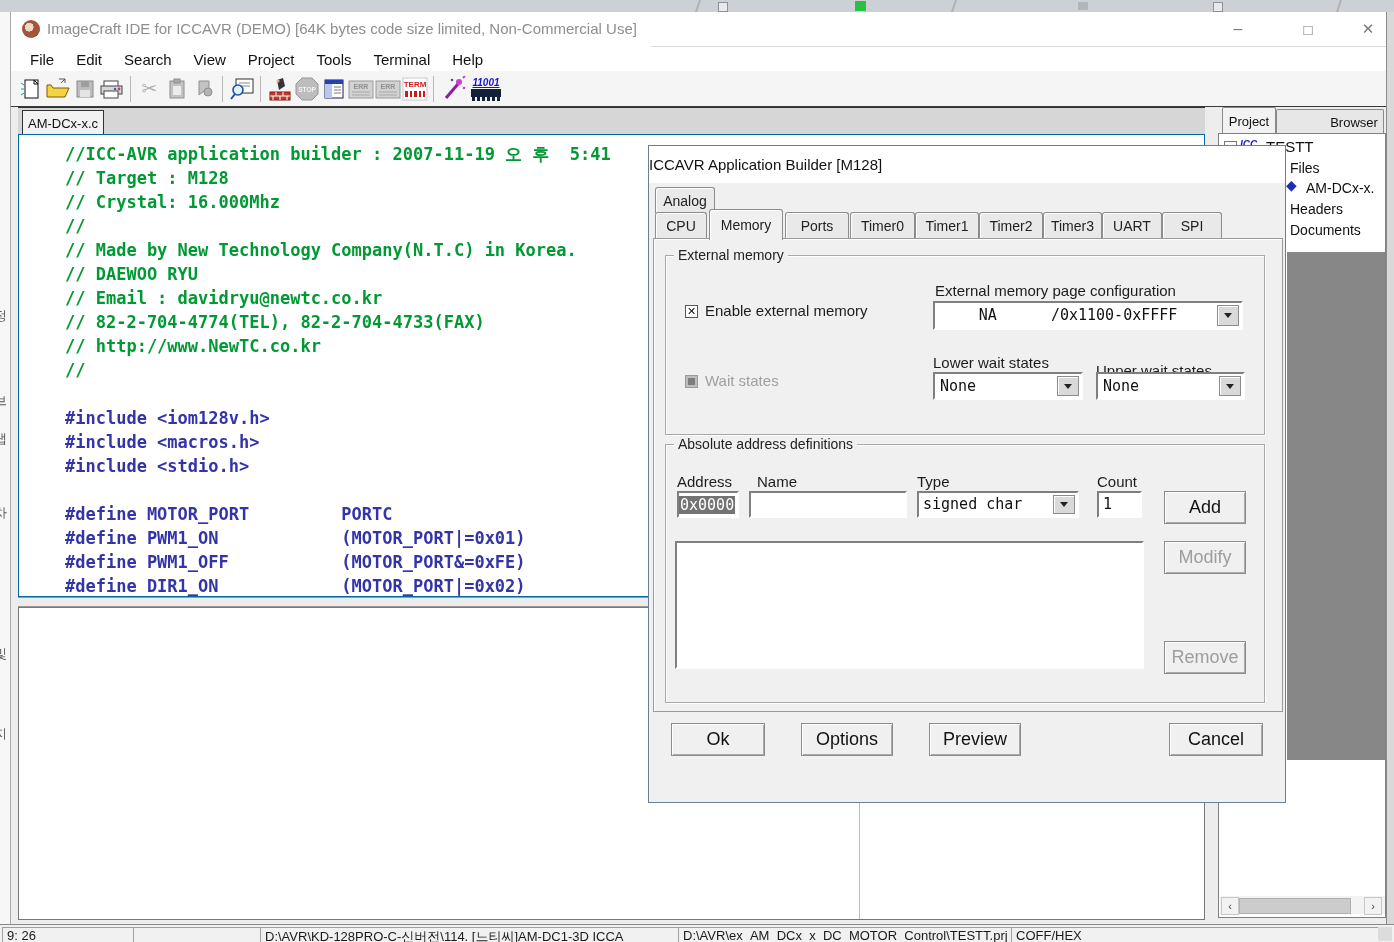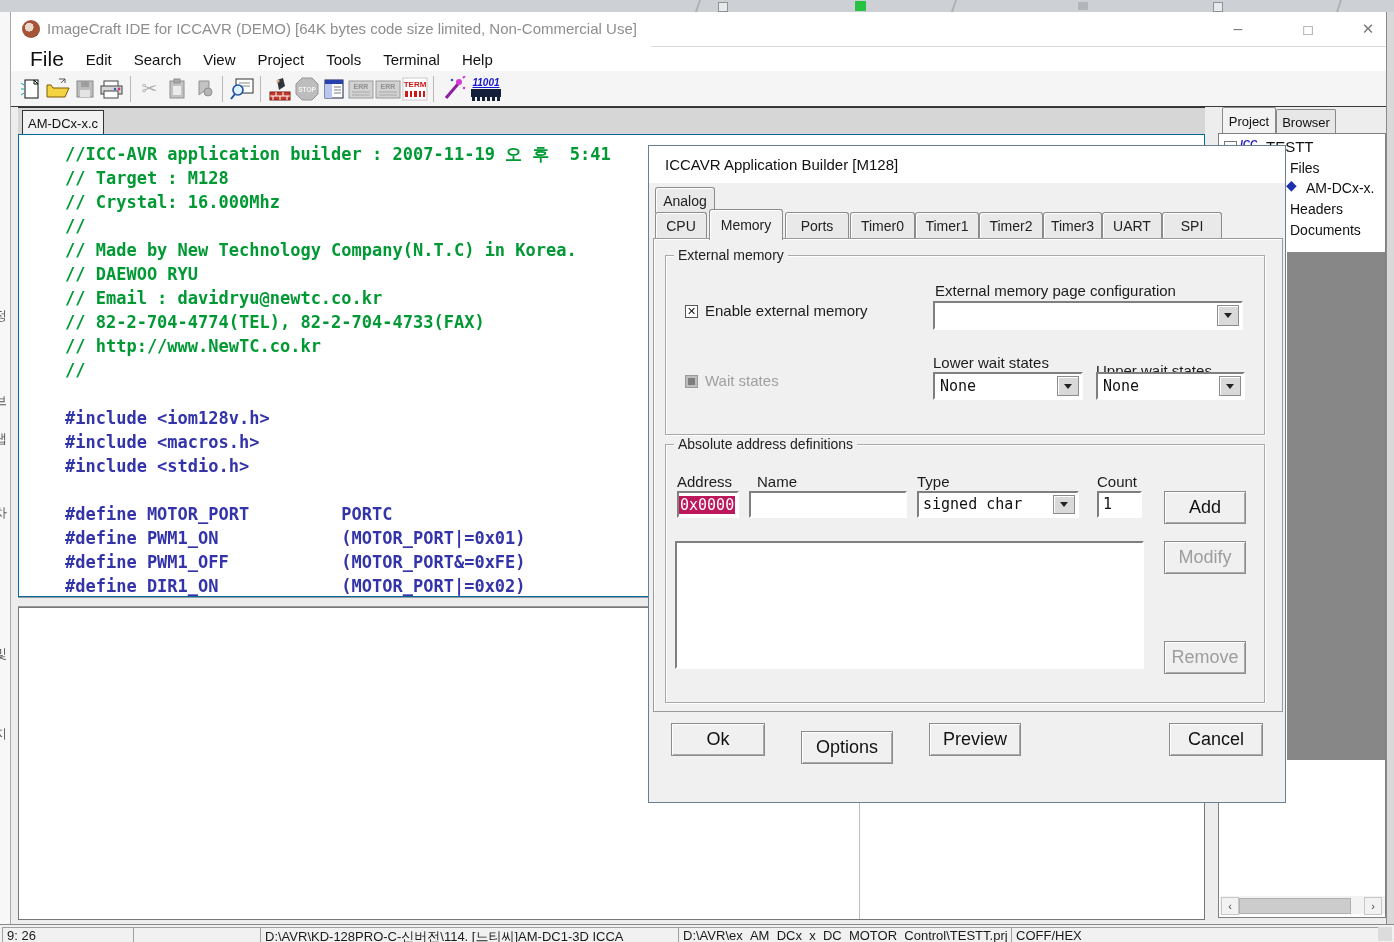--- a/index.html
+++ b/index.html
@@ -82,21 +82,21 @@
     <div class="abs" style="left:11px;top:8px;width:18px;height:18px;border-radius:50%;
                 background:radial-gradient(circle at 40% 40%, #e8d9c8 0 28%, #a5543a 29% 70%, #5f4632 71%);"></div>
     <div class="abs" style="left:36px;top:8px;font-size:15px;color:#8e8e8e;white-space:nowrap;">ImageCraft IDE for ICCAVR (DEMO) [64K bytes code size limited, Non-Commercial Use]</div>
     <div class="abs" style="left:1205px;top:4px;width:44px;height:26px;display:flex;align-items:center;justify-content:center;font-size:16px;color:#7b7b7b;">–</div>
     <div class="abs" style="left:1275px;top:4px;width:44px;height:26px;display:flex;align-items:center;justify-content:center;font-size:15px;color:#7b7b7b;">□</div>
     <div class="abs" style="left:1335px;top:4px;width:44px;height:26px;display:flex;align-items:center;justify-content:center;font-size:15px;color:#7b7b7b;">✕</div>
     <div class="abs" style="left:640px;top:34px;width:743px;height:1px;background:#d9d9d9;"></div>
   </div>
 
   <div class="abs" style="left:11px;top:47px;width:1383px;height:24px;background:#fff;display:flex;align-items:center;padding-left:8px;box-sizing:border-box;">
-    <div style="padding:0 11px;font-size:21px;">File</div>
+    <div style="padding:0 11px;font-size:15px;">File</div>
     <div style="padding:0 11px;font-size:15px;">Edit</div>
     <div style="padding:0 11px;font-size:15px;">Search</div>
     <div style="padding:0 11px;font-size:15px;">View</div>
     <div style="padding:0 11px;font-size:15px;">Project</div>
     <div style="padding:0 11px;font-size:15px;">Tools</div>
     <div style="padding:0 11px;font-size:15px;">Terminal</div>
     <div style="padding:0 11px;font-size:15px;">Help</div>
   </div>
 
   <div class="abs" style="left:11px;top:71px;width:1383px;height:36px;background:#f5f5f5;border-bottom:1px solid #3a3a3a;display:flex;align-items:center;padding-left:6px;box-sizing:border-box;">
@@ -268,21 +268,21 @@
   </div>
 
   <div class="abs" style="left:18px;top:597px;width:1187px;height:10px;background:#ececec;border-top:1px solid #999;border-bottom:1px solid #999;box-sizing:border-box;"></div>
 
   <div class="abs" style="left:18px;top:607px;width:1187px;height:313px;background:#fff;border:1px solid #777;box-sizing:border-box;">
     <div class="abs" style="left:840px;top:0;width:1px;height:311px;background:#bdbdbd;"></div>
   </div>
 
   <div class="abs" style="left:1218px;top:107px;width:168px;height:26px;">
     <div style="position:absolute;left:4px;top:0;width:52px;height:26px;background:#f2f2f2;border:1px solid #8a8a8a;border-bottom:none;border-radius:2px 2px 0 0;display:flex;align-items:center;justify-content:center;font-size:13px;">Project</div>
-    <div style="position:absolute;left:58px;top:2px;width:58px;height:24px;background:#e7e7e7;border:1px solid #8a8a8a;border-bottom:none;border-radius:2px 2px 0 0;display:flex;align-items:center;justify-content:center;font-size:13px;">Browser</div>
+    <div style="position:absolute;left:58px;top:2px;width:58px;height:24px;background:#e7e7e7;border:1px solid #8a8a8a;border-bottom:none;border-radius:2px 2px 0 0;display:flex;align-items:center;justify-content:center;font-size:13px;padding-left:48px;">Browser</div>
   </div>
   <div class="abs" style="left:1218px;top:133px;width:168px;height:785px;background:#fff;border:1px solid #808080;box-sizing:border-box;">
   </div>
 
   <div class="abs" style="left:1224px;top:141px;width:11px;height:11px;border:1px solid #777;background:#fff;display:flex;align-items:center;justify-content:center;font-size:9px;line-height:9px;color:#333;">−</div>
   <div class="abs" style="left:1240px;top:139px;font-size:10px;font-weight:bold;font-style:italic;color:#1d1dc8;border-bottom:2px solid #c22;line-height:12px;">ICC</div>
   <div class="abs tree-label" style="left:1266px;top:138px;font-size:15px;">TESTT</div>
   <div class="abs tree-label" style="left:1290px;top:160px;">Files</div>
   <span class="abs" style="left:1286px;top:177px;font-size:14px;color:#1c2fae;">◆</span>
   <div class="abs tree-label" style="left:1306px;top:180px;">AM-DCx-x.</div>
@@ -295,21 +295,21 @@
     <div class="abs scroll-arrow" style="left:1px;top:1px;width:16px;height:16px;">‹</div>
     <div class="abs" style="left:19px;top:2px;width:110px;height:14px;background:#ccc;border:1px solid #b0b0b0;"></div>
     <div class="abs scroll-arrow" style="left:144px;top:1px;width:16px;height:16px;">›</div>
   </div>
 
   <div class="abs" style="left:1386px;top:12px;width:8px;height:930px;background:#d9d9d9;border-left:1px solid #8a8a8a;"></div>
 
   <div class="abs" style="left:648px;top:145px;width:638px;height:658px;background:#f0f0f0;border:1px solid #6b7f93;box-sizing:border-box;z-index:10;">
 
     <div style="position:absolute;left:0;top:0;width:100%;height:37px;background:#fff;display:flex;align-items:center;">
-      <span style="margin-left:16px;font-size:15px;color:#111;">ICCAVR Application Builder [M128]</span>
+      <span style="font-size:15px;color:#111;">ICCAVR Application Builder [M128]</span>
     </div>
 
     <div class="dtab" style="left:6px;top:41px;width:58px;height:25px;">
       <span>Analog</span>
     </div>
     <div class="dtab" style="left:6px;top:66px;width:50px;height:26px;">
       <span>CPU</span>
     </div>
     <div class="dtab active" style="left:60px;top:63px;width:72px;height:30px;">
       <span>Memory</span>
@@ -339,20 +339,21 @@
     <div style="position:absolute;left:4px;top:92px;width:630px;height:474px;border:1px solid #9a9a9a;
                 box-shadow:inset 1px 1px 0 #fff;background:#f0f0f0;box-sizing:border-box;"></div>
 
     <div class="grp" style="position:absolute;left:16px;top:109px;width:598px;height:178px;">
       <span class="grp-label">External memory</span>
     </div>
     <div class="checkbox" style="position:absolute;left:36px;top:159px;">✕</div>
     <div class="fieldlbl" style="position:absolute;left:56px;top:156px;">Enable external memory</div>
     <div class="fieldlbl" style="position:absolute;left:286px;top:136px;">External memory page configuration</div>
     <div class="sunken" style="position:absolute;left:284px;top:155px;width:310px;height:29px;">
+      <div class="mono" style="white-space:pre;font-size:15px;line-height:25px;text-align:center;margin-right:20px;">NA      /0x1100-0xFFFF</div>
       <div class="combo-btn">
           <div class="arr"></div>
         </div>
     </div>
     <div class="fieldlbl" style="position:absolute;left:284px;top:208px;">Lower wait states</div>
     <div class="fieldlbl" style="position:absolute;left:447px;top:216px;">Upper wait states</div>
     <div class="sunken" style="position:absolute;left:284px;top:226px;width:150px;height:28px;">
       <div class="mono" style="font-size:15px;line-height:24px;padding-left:5px;">None</div>
       <div class="combo-btn">
           <div class="arr"></div>
@@ -369,42 +370,42 @@
 
     <div class="grp" style="position:absolute;left:16px;top:298px;width:598px;height:257px;">
       <span class="grp-label">Absolute address definitions</span>
     </div>
     <div class="fieldlbl" style="position:absolute;left:28px;top:327px;">Address</div>
     <div class="fieldlbl" style="position:absolute;left:108px;top:327px;">Name</div>
     <div class="fieldlbl" style="position:absolute;left:268px;top:327px;">Type</div>
     <div class="fieldlbl" style="position:absolute;left:448px;top:327px;">Count</div>
 
     <div class="sunken" style="position:absolute;left:28px;top:345px;width:62px;height:27px;display:flex;align-items:center;">
-      <span class="mono" style="font-size:15px;background:#be185d;color:#fff;padding:0 1px;">0x0000</span>
+      <span class="mono" style="font-size:15px;background:#737373;color:#fff;padding:0 1px;">0x0000</span>
     </div>
     <div class="sunken" style="position:absolute;left:100px;top:345px;width:158px;height:27px;">
       <span class="mono" style="font-size:15px;"></span>
     </div>
     <div class="sunken" style="position:absolute;left:268px;top:345px;width:162px;height:27px;">
       <div class="mono" style="font-size:15px;line-height:23px;padding-left:4px;">signed char</div>
       <div class="combo-btn">
           <div class="arr"></div>
         </div>
     </div>
     <div class="sunken" style="position:absolute;left:448px;top:345px;width:45px;height:27px;">
       <div class="mono" style="font-size:15px;line-height:23px;padding-left:4px;">1</div>
     </div>
     <div class="btn3d" style="position:absolute;left:515px;top:345px;width:80px;height:31px;">Add</div>
 
     <div class="sunken" style="position:absolute;left:26px;top:395px;width:469px;height:128px;"></div>
     <div class="btn3d disabled" style="position:absolute;left:515px;top:395px;width:80px;height:31px;">Modify</div>
     <div class="btn3d disabled" style="position:absolute;left:515px;top:495px;width:80px;height:31px;">Remove</div>
 
     <div class="btn3d" style="position:absolute;left:22px;top:577px;width:92px;height:31px;">Ok</div>
-    <div class="btn3d" style="position:absolute;left:152px;top:577px;width:90px;height:31px;margin-top:8px;">Options</div>
+    <div class="btn3d" style="position:absolute;left:152px;top:577px;width:90px;height:31px;">Options</div>
     <div class="btn3d" style="position:absolute;left:280px;top:577px;width:90px;height:31px;">Preview</div>
     <div class="btn3d" style="position:absolute;left:520px;top:577px;width:92px;height:31px;">Cancel</div>
   </div>
 
   <div class="abs" style="left:0;top:924px;width:1394px;height:18px;background:#f1f1f1;border-top:1px solid #8a8a8a;box-sizing:border-box;">
     <div class="statusseg" style="left:2px;width:126px;">9: 26</div>
     <div class="statusseg" style="left:133px;width:122px;"></div>
     <div class="statusseg" style="left:260px;width:413px;">D:\AVR\KD-128PRO-C-신버전\114. [느티씨]AM-DC1-3D ICCA</div>
     <div class="statusseg" style="left:678px;width:328px;">D:\AVR\ex_AM_DCx_x_DC_MOTOR_Control\TESTT.prj</div>
     <div class="statusseg" style="left:1011px;width:363px;">COFF/HEX</div>

